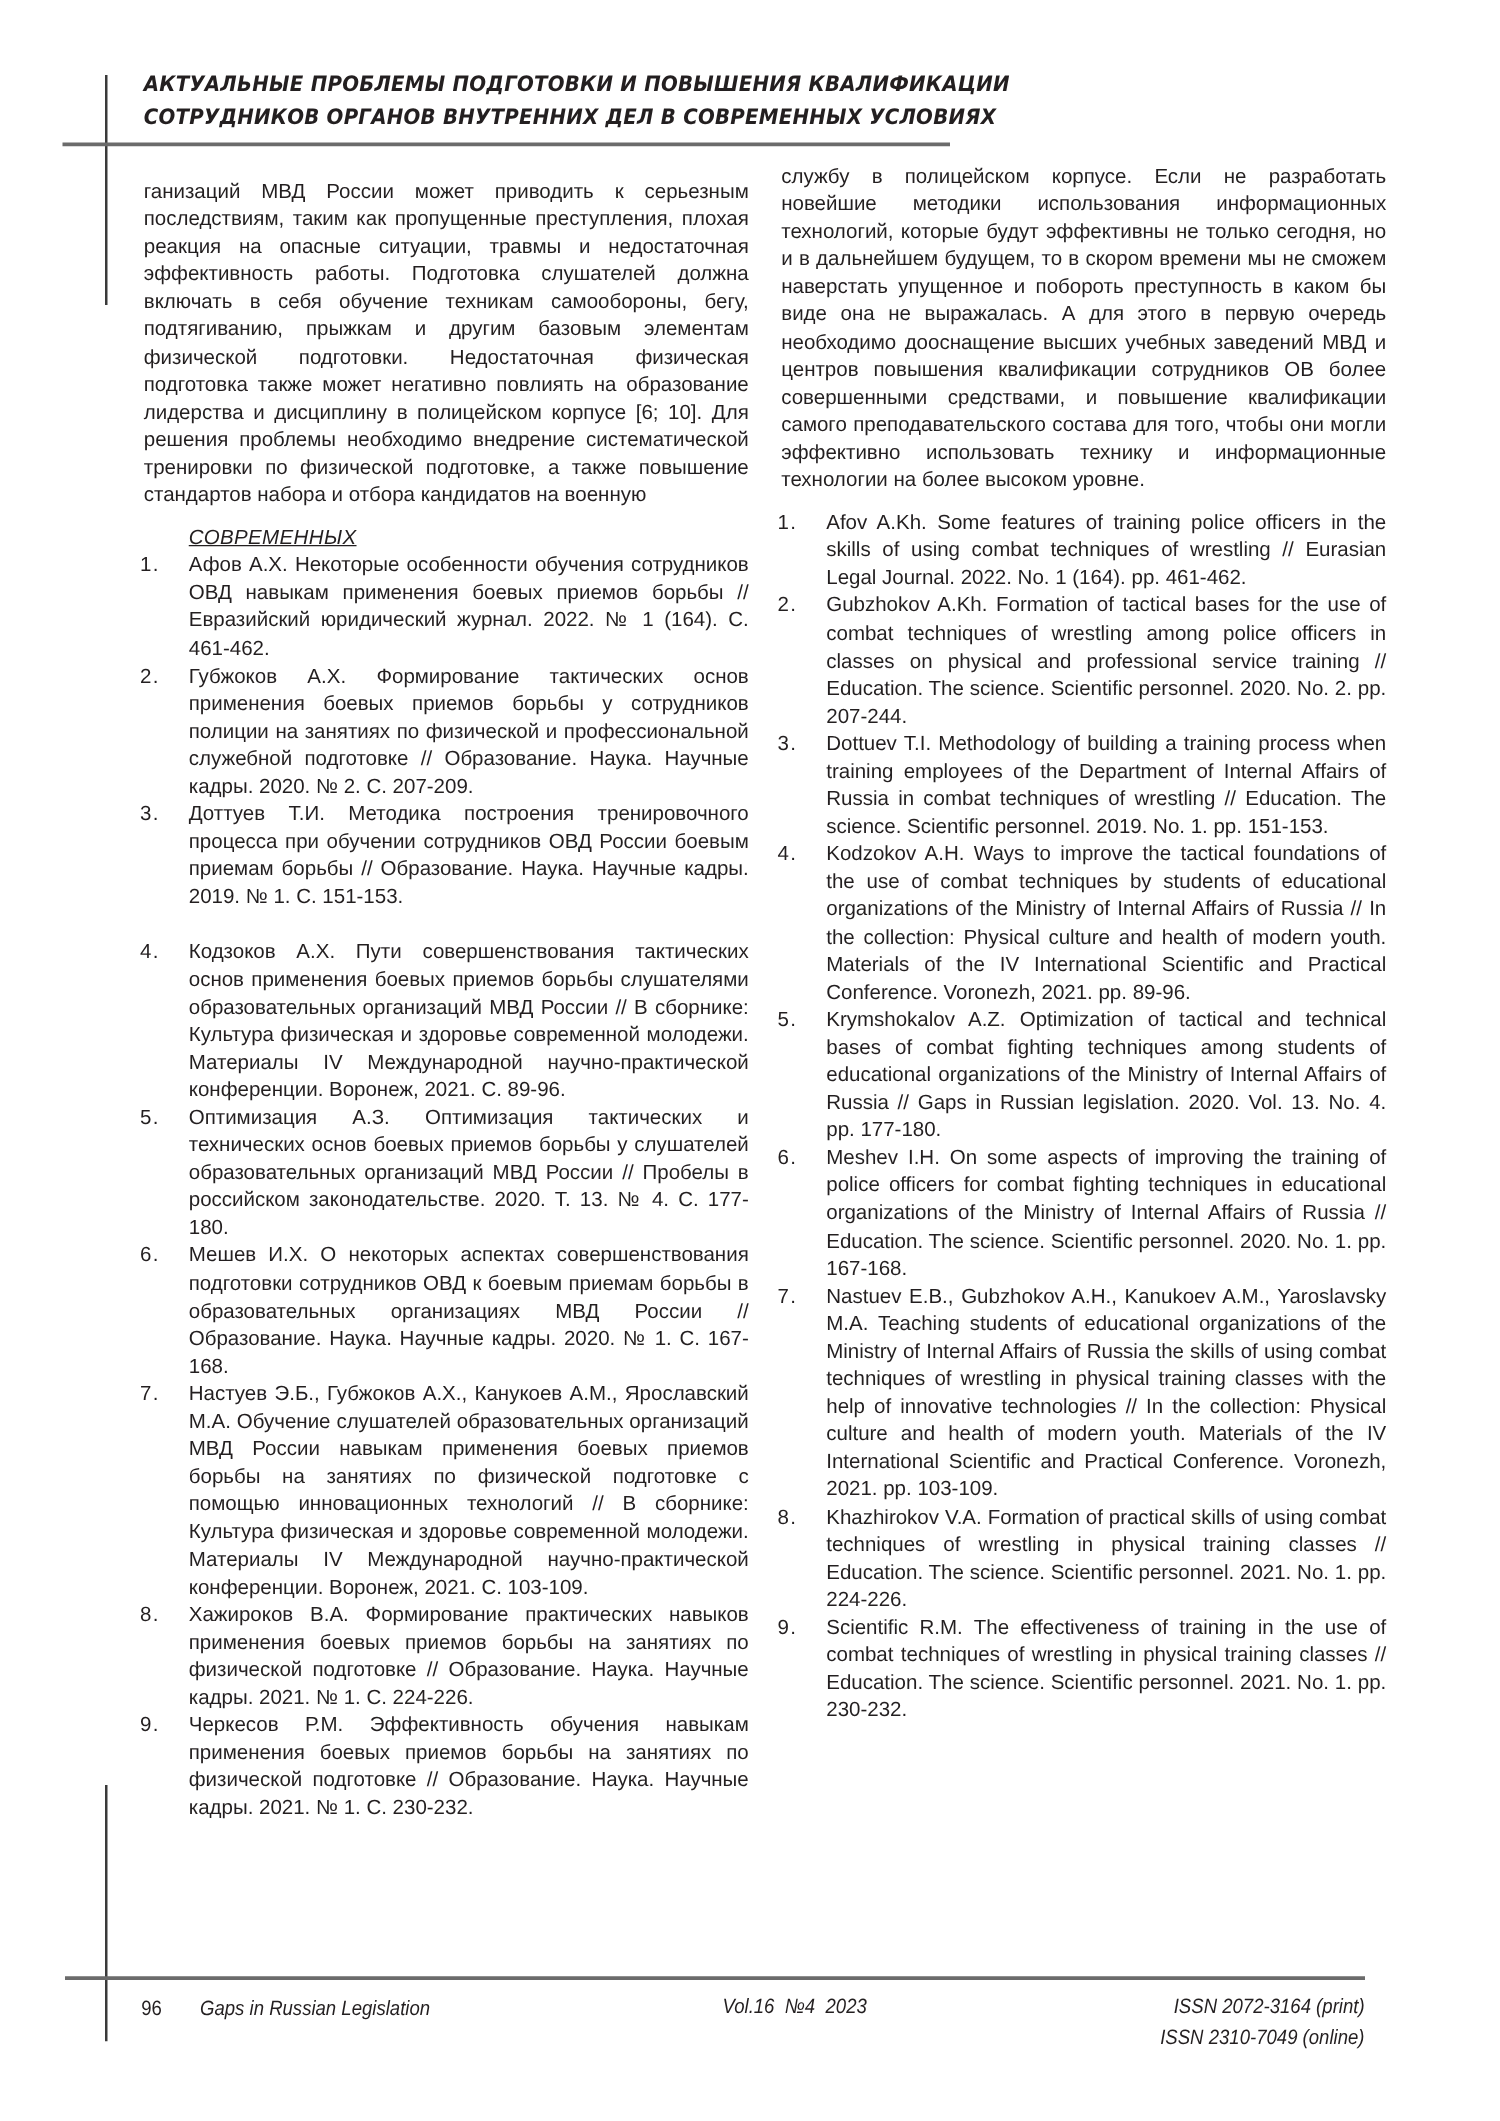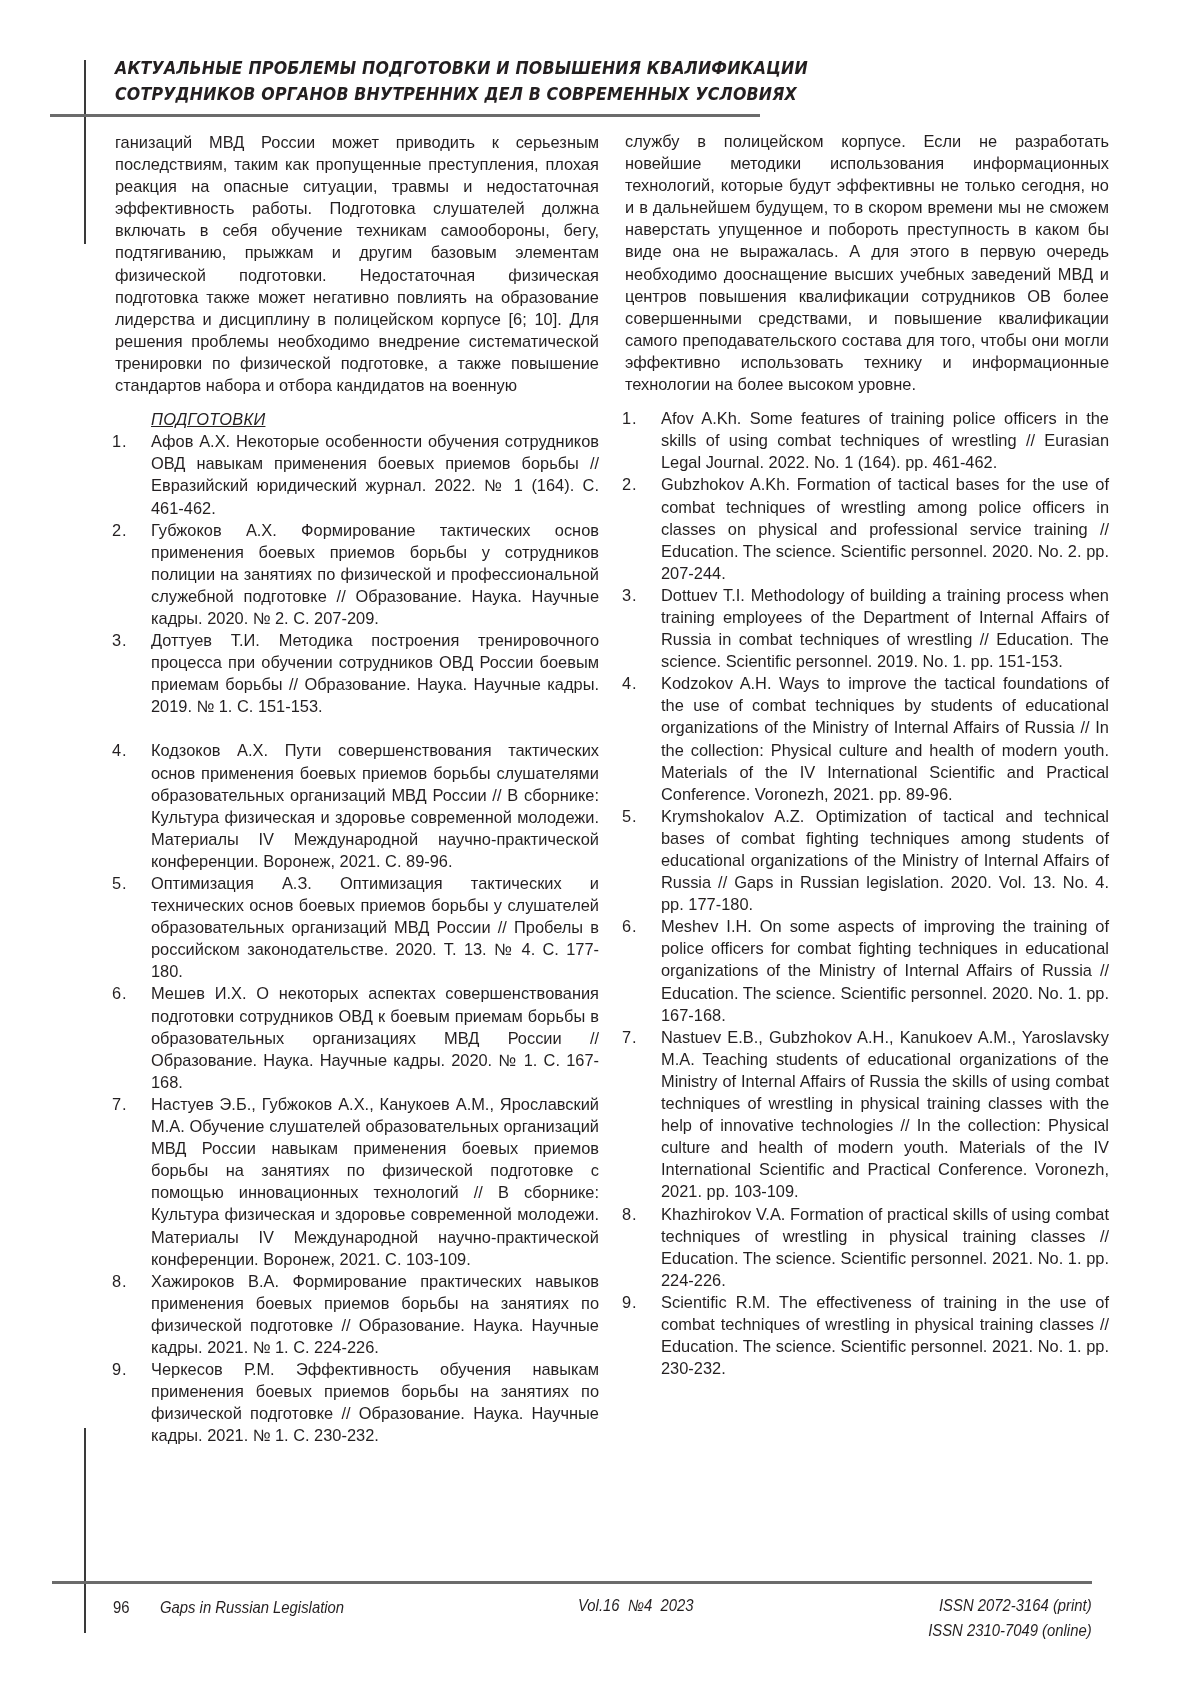--- a/index.html
+++ b/index.html
@@ -38,24 +38,24 @@
 <div class="vline" style="left:84px; top:60px; height:184px;"></div>
 <div class="hline" style="left:50px; top:114px; width:710px;"></div>
 <div class="vline" style="left:84px; top:1428px; height:205px;"></div>
 <div class="hline" style="left:52px; top:1581px; width:1040px;"></div>
 
 <div class="running-head">
   <div>АКТУАЛЬНЫЕ ПРОБЛЕМЫ ПОДГОТОВКИ И ПОВЫШЕНИЯ КВАЛИФИКАЦИИ</div>
   <div>СОТРУДНИКОВ ОРГАНОВ ВНУТРЕННИХ ДЕЛ В СОВРЕМЕННЫХ УСЛОВИЯХ</div>
 </div>
 
-<div class="col col-left" style="top:131px;">
+<div class="col col-left" style="top:142px;">
   <p class="body-text">ганизаций МВД России может приводить к серьезным последствиям, таким как пропущенные преступления, плохая реакция на опасные ситуации, травмы и не­достаточная эффективность работы. Подготовка слу­шателей должна включать в себя обучение техникам самообороны, бегу, подтягиванию, прыжкам и другим базовым элементам физической подготовки. Недоста­точная физическая подготовка также может негативно повлиять на образование лидерства и дисциплину в полицейском корпусе [6; 10]. Для решения пробле­мы необходимо внедрение систематической трени­ровки по физической подготовке, а также повышение стандартов набора и отбора кандидатов на военную</p>
   <div style="height:12px;"></div>
-  <p class="refs-title">ПОДГОТОВКИ</p>
+  <p class="refs-title">СОВРЕМЕННЫХ</p>
   <ol class="ref-list">
     <li class="ref-item"><span class="ref-num">1.</span><span class="ref-author">Афов А.Х.</span><span> Некоторые особенности обучения со­трудников ОВД навыкам применения боевых при­емов борьбы // Евразийский юридический жур­нал. 2022. № 1 (164). С. 461-462.</span></li>
     <li class="ref-item"><span class="ref-num">2.</span><span class="ref-author">Губжоков А.Х.</span><span> Формирование тактических основ применения боевых приемов борьбы у сотрудни­ков полиции на занятиях по физической и профес­сиональной служебной подготовке // Образова­ние. Наука. Научные кадры. 2020. № 2. С. 207-209.</span></li>
     <li class="ref-item" style="margin-bottom:22px;"><span class="ref-num">3.</span><span class="ref-author">Доттуев Т.И.</span><span> Методика построения тренировоч­ного процесса при обучении сотрудников ОВД России боевым приемам борьбы // Образование. Наука. Научные кадры. 2019. № 1. С. 151-153.</span></li>
     <li class="ref-item"><span class="ref-num">4.</span><span class="ref-author">Кодзоков А.Х.</span><span> Пути совершенствования тактиче­ских основ применения боевых приемов борь­бы слушателями образовательных организаций МВД России // В сборнике: Культура физическая и здоровье современной молодежи. Материалы IV Международной научно-практической конферен­ции. Воронеж, 2021. С. 89-96.</span></li>
     <li class="ref-item"><span class="ref-num">5.</span><span class="ref-author">Оптимизация А.З.</span><span> Оптимизация тактических и технических основ боевых приемов борьбы у слу­шателей образовательных организаций МВД Рос­сии // Пробелы в российском законодательстве. 2020. Т. 13. № 4. С. 177-180.</span></li>
     <li class="ref-item"><span class="ref-num">6.</span><span class="ref-author">Мешев И.Х.</span><span> О некоторых аспектах совершенство­вания подготовки сотрудников ОВД к боевым при­емам борьбы в образовательных организациях МВД России // Образование. Наука. Научные ка­дры. 2020. № 1. С. 167-168.</span></li>
     <li class="ref-item"><span class="ref-num">7.</span><span class="ref-author">Настуев Э.Б., Губжоков А.Х., Канукоев А.М., Ярос­лавский М.А.</span><span> Обучение слушателей образова­тельных организаций МВД России навыкам при­менения боевых приемов борьбы на занятиях по физической подготовке с помощью инновацион­ных технологий // В сборнике: Культура физиче­ская и здоровье современной молодежи. Мате­риалы IV Международной научно-практической конференции. Воронеж, 2021. С. 103-109.</span></li>
     <li class="ref-item"><span class="ref-num">8.</span><span class="ref-author">Хажироков В.А.</span><span> Формирование практических на­выков применения боевых приемов борьбы на за­нятиях по физической подготовке // Образование. Наука. Научные кадры. 2021. № 1. С. 224-226.</span></li>
     <li class="ref-item"><span class="ref-num">9.</span><span class="ref-author">Черкесов Р.М.</span><span> Эффективность обучения навыкам применения боевых приемов борьбы на занятиях по физической подготовке // Образование. Наука. Научные кадры. 2021. № 1. С. 230-232.</span></li>

